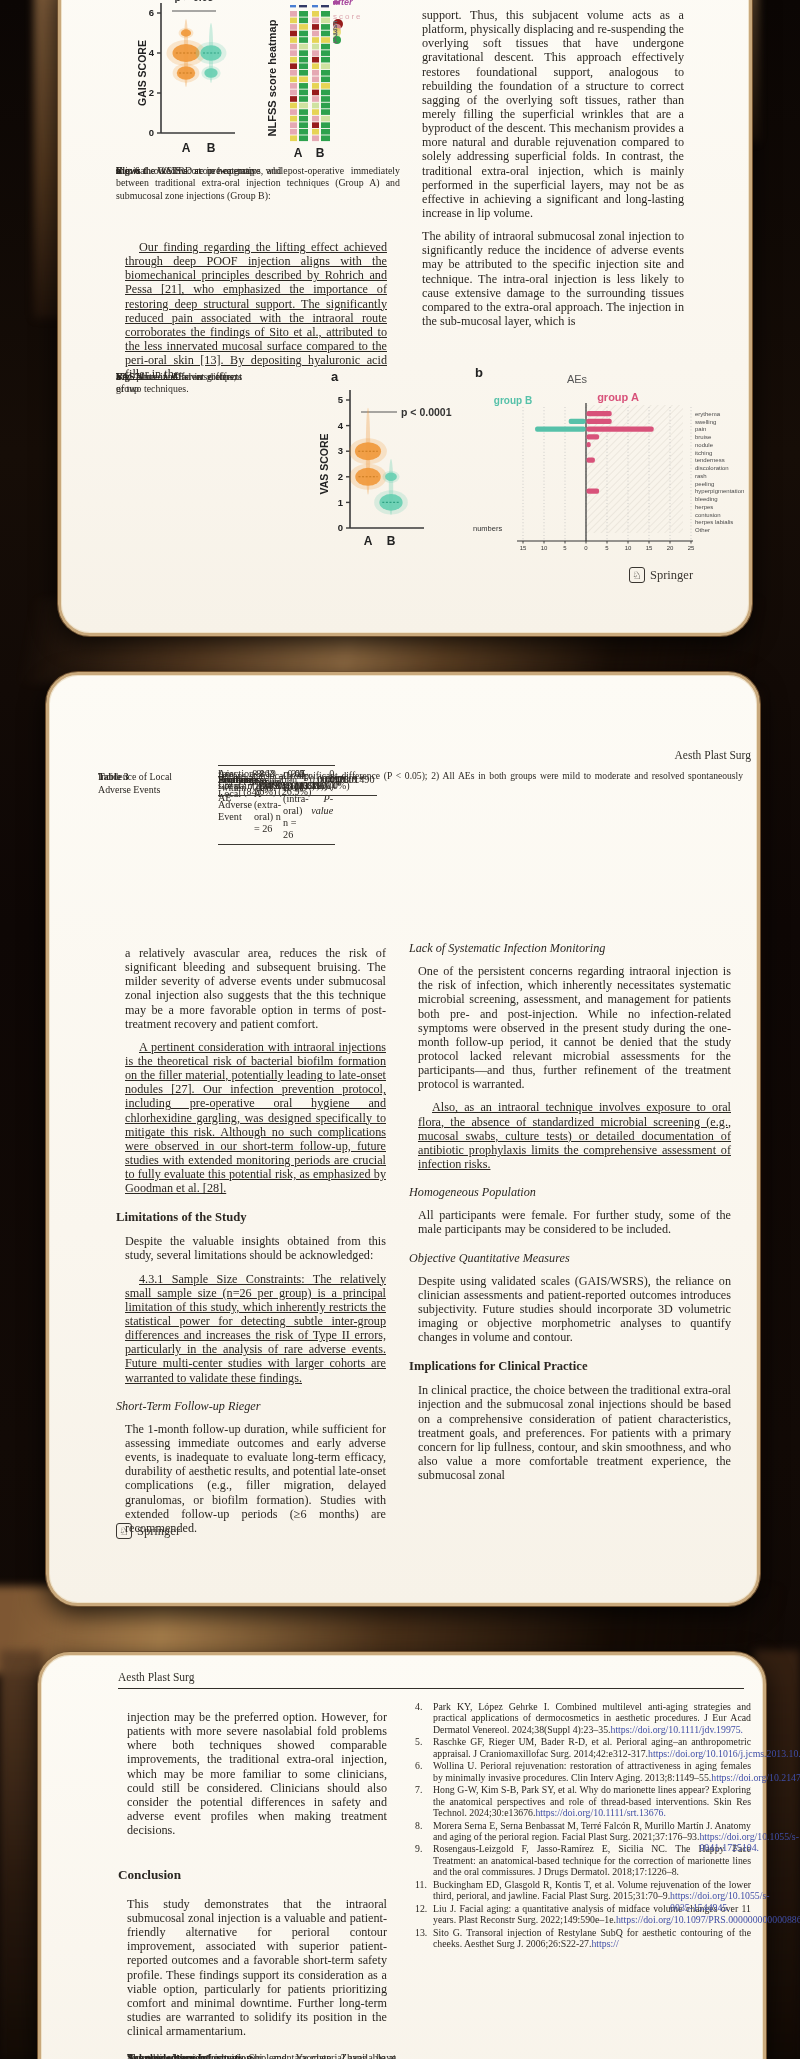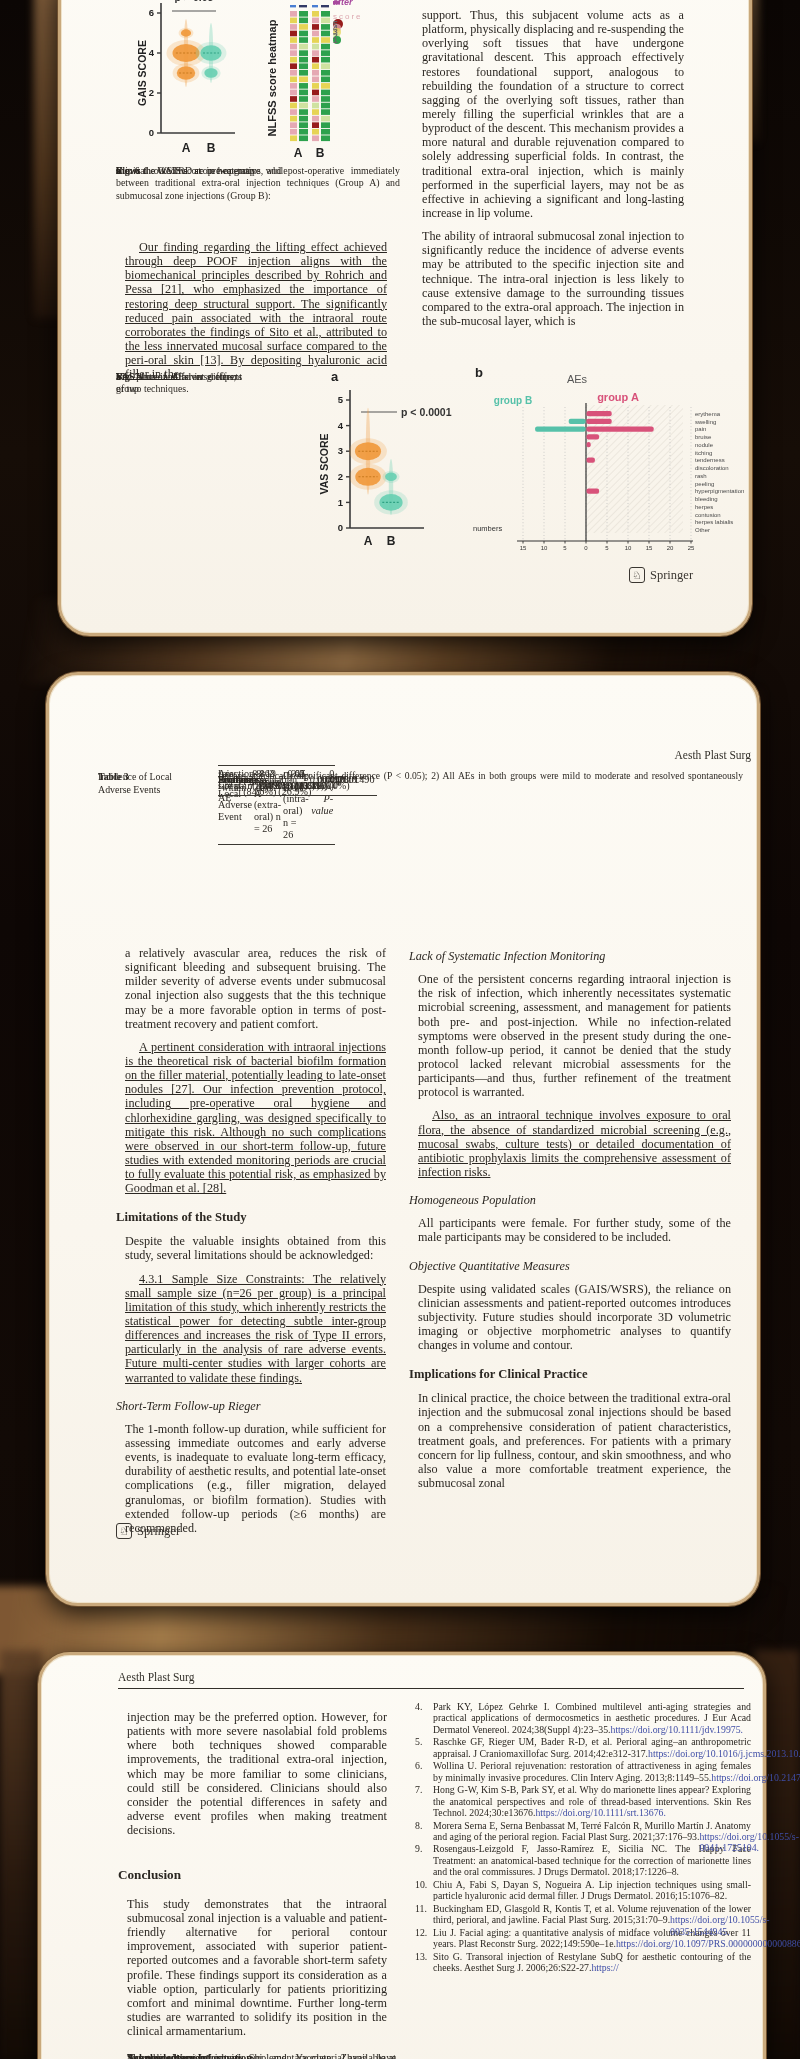--- a/index.html
+++ b/index.html
@@ -461,21 +461,21 @@
       <p>a relatively avascular area, reduces the risk of significant bleeding and subsequent bruising. The milder severity of adverse events under submucosal zonal injection also suggests that the this technique may be a more favorable option in terms of post-treatment recovery and patient comfort.</p>
       <p class="ind sp">A pertinent consideration with intraoral injections is the theoretical risk of bacterial biofilm formation on the filler material, potentially leading to late-onset nodules [27]. Our infection prevention protocol, including pre-operative oral hygiene and chlorhexidine gargling, was designed specifically to mitigate this risk. Although no such complications were observed in our short-term follow-up, future studies with extended monitoring periods are crucial to fully evaluate this potential risk, as emphasized by Goodman et al. [28].</p>
       <div class="h3">Limitations of the Study</div>
       <p>Despite the valuable insights obtained from this study, several limitations should be acknowledged:</p>
       <p class="ind">4.3.1 Sample Size Constraints: The relatively small sample size (n=26 per group) is a principal limitation of this study, which inherently restricts the statistical power for detecting subtle inter-group differences and increases the risk of Type II errors, particularly in the analysis of rare adverse events. Future multi-center studies with larger cohorts are warranted to validate these findings.</p>
       <div class="sub">Short-Term Follow-up Rieger</div>
       <p>The 1-month follow-up duration, while sufficient for assessing immediate outcomes and early adverse events, is inadequate to evaluate long-term efficacy, durability of aesthetic results, and potential late-onset complications (e.g., filler migration, delayed granulomas, or biofilm formation). Studies with extended follow-up periods (≥6 months) are recommended.</p>
     </div>
 
     <div class="body-text" style="left:360px;top:258px;width:331px;">
-      <div class="sub" style="margin-top:16px;font-style:italic;">Lack of Systematic Infection Monitoring</div>
+      <div class="sub" style="margin-top:8px;font-style:italic;">Lack of Systematic Infection Monitoring</div>
       <p>One of the persistent concerns regarding intraoral injection is the risk of infection, which inherently necessitates systematic microbial screening, assessment, and management for patients both pre- and post-injection. While no infection-related symptoms were observed in the present study during the one-month follow-up period, it cannot be denied that the study protocol lacked relevant microbial assessments for the participants—and thus, further refinement of the treatment protocol is warranted.</p>
       <p class="ind sp">Also, as an intraoral technique involves exposure to oral flora, the absence of standardized microbial screening (e.g., mucosal swabs, culture tests) or detailed documentation of antibiotic prophylaxis limits the comprehensive assessment of infection risks.</p>
       <div class="sub">Homogeneous Population</div>
       <p>All participants were female. For further study, some of the male participants may be considered to be included.</p>
       <div class="sub">Objective Quantitative Measures</div>
       <p>Despite using validated scales (GAIS/WSRS), the reliance on clinician assessments and patient-reported outcomes introduces subjectivity. Future studies should incorporate 3D volumetric imaging or objective morphometric analyses to quantify changes in volume and contour.</p>
       <div class="h3">Implications for Clinical Practice</div>
       <p>In clinical practice, the choice between the traditional extra-oral injection and the submucosal zonal injections should be based on a comprehensive consideration of patient characteristics, treatment goals, and preferences. For patients with a primary concern for lip fullness, contour, and skin smoothness, and who also value a more comfortable treatment experience, the submucosal zonal</p>
     </div>
 
@@ -522,24 +522,20 @@
         </div>
         <div class="ref">
           <span class="ref-num">8.</span>
           <span class="ref-body">Morera Serna E, Serna Benbassat M, Terré Falcón R, Murillo Martín J. Anatomy and aging of the perioral region. Facial Plast Surg. 2021;37:176–93. <span class="link-text">https://doi.org/10.1055/s-0041-1725104.</span></span>
         </div>
         <div class="ref">
           <span class="ref-num">9.</span>
           <span class="ref-body">Rosengaus-Leizgold F, Jasso-Ramírez E, Sicilia NC. The Happy Face Treatment: an anatomical-based technique for the correction of marionette lines and the oral commissures. J Drugs Dermatol. 2018;17:1226–8.</span>
         </div>
         <div class="ref">
-          <span class="ref-num">10.</span>
-          <span class="ref-body">Chiu A, Fabi S, Dayan S, Nogueira A. Lip injection techniques using small-particle hyaluronic acid dermal filler. J Drugs Dermatol. 2016;15:1076–82.</span>
-        </div>
-        <div class="ref">
           <span class="ref-num">11.</span>
           <span class="ref-body">Buckingham ED, Glasgold R, Kontis T, et al. Volume rejuvenation of the lower third, perioral, and jawline. Facial Plast Surg. 2015;31:70–9. <span class="link-text">https://doi.org/10.1055/s-0035-1544945.</span></span>
         </div>
         <div class="ref">
           <span class="ref-num">12.</span>
           <span class="ref-body">Liu J. Facial aging: a quantitative analysis of midface volume changes over 11 years. Plast Reconstr Surg. 2022;149:590e–1e. <span class="link-text">https://doi.org/10.1097/PRS.0000000000008863.</span></span>
         </div>
         <div class="ref">
           <span class="ref-num">13.</span>
           <span class="ref-body">Sito G. Transoral injection of Restylane SubQ for aesthetic contouring of the cheeks. Aesthet Surg J. 2006;26:S22-27. <span class="link-text">https://</span></span>

